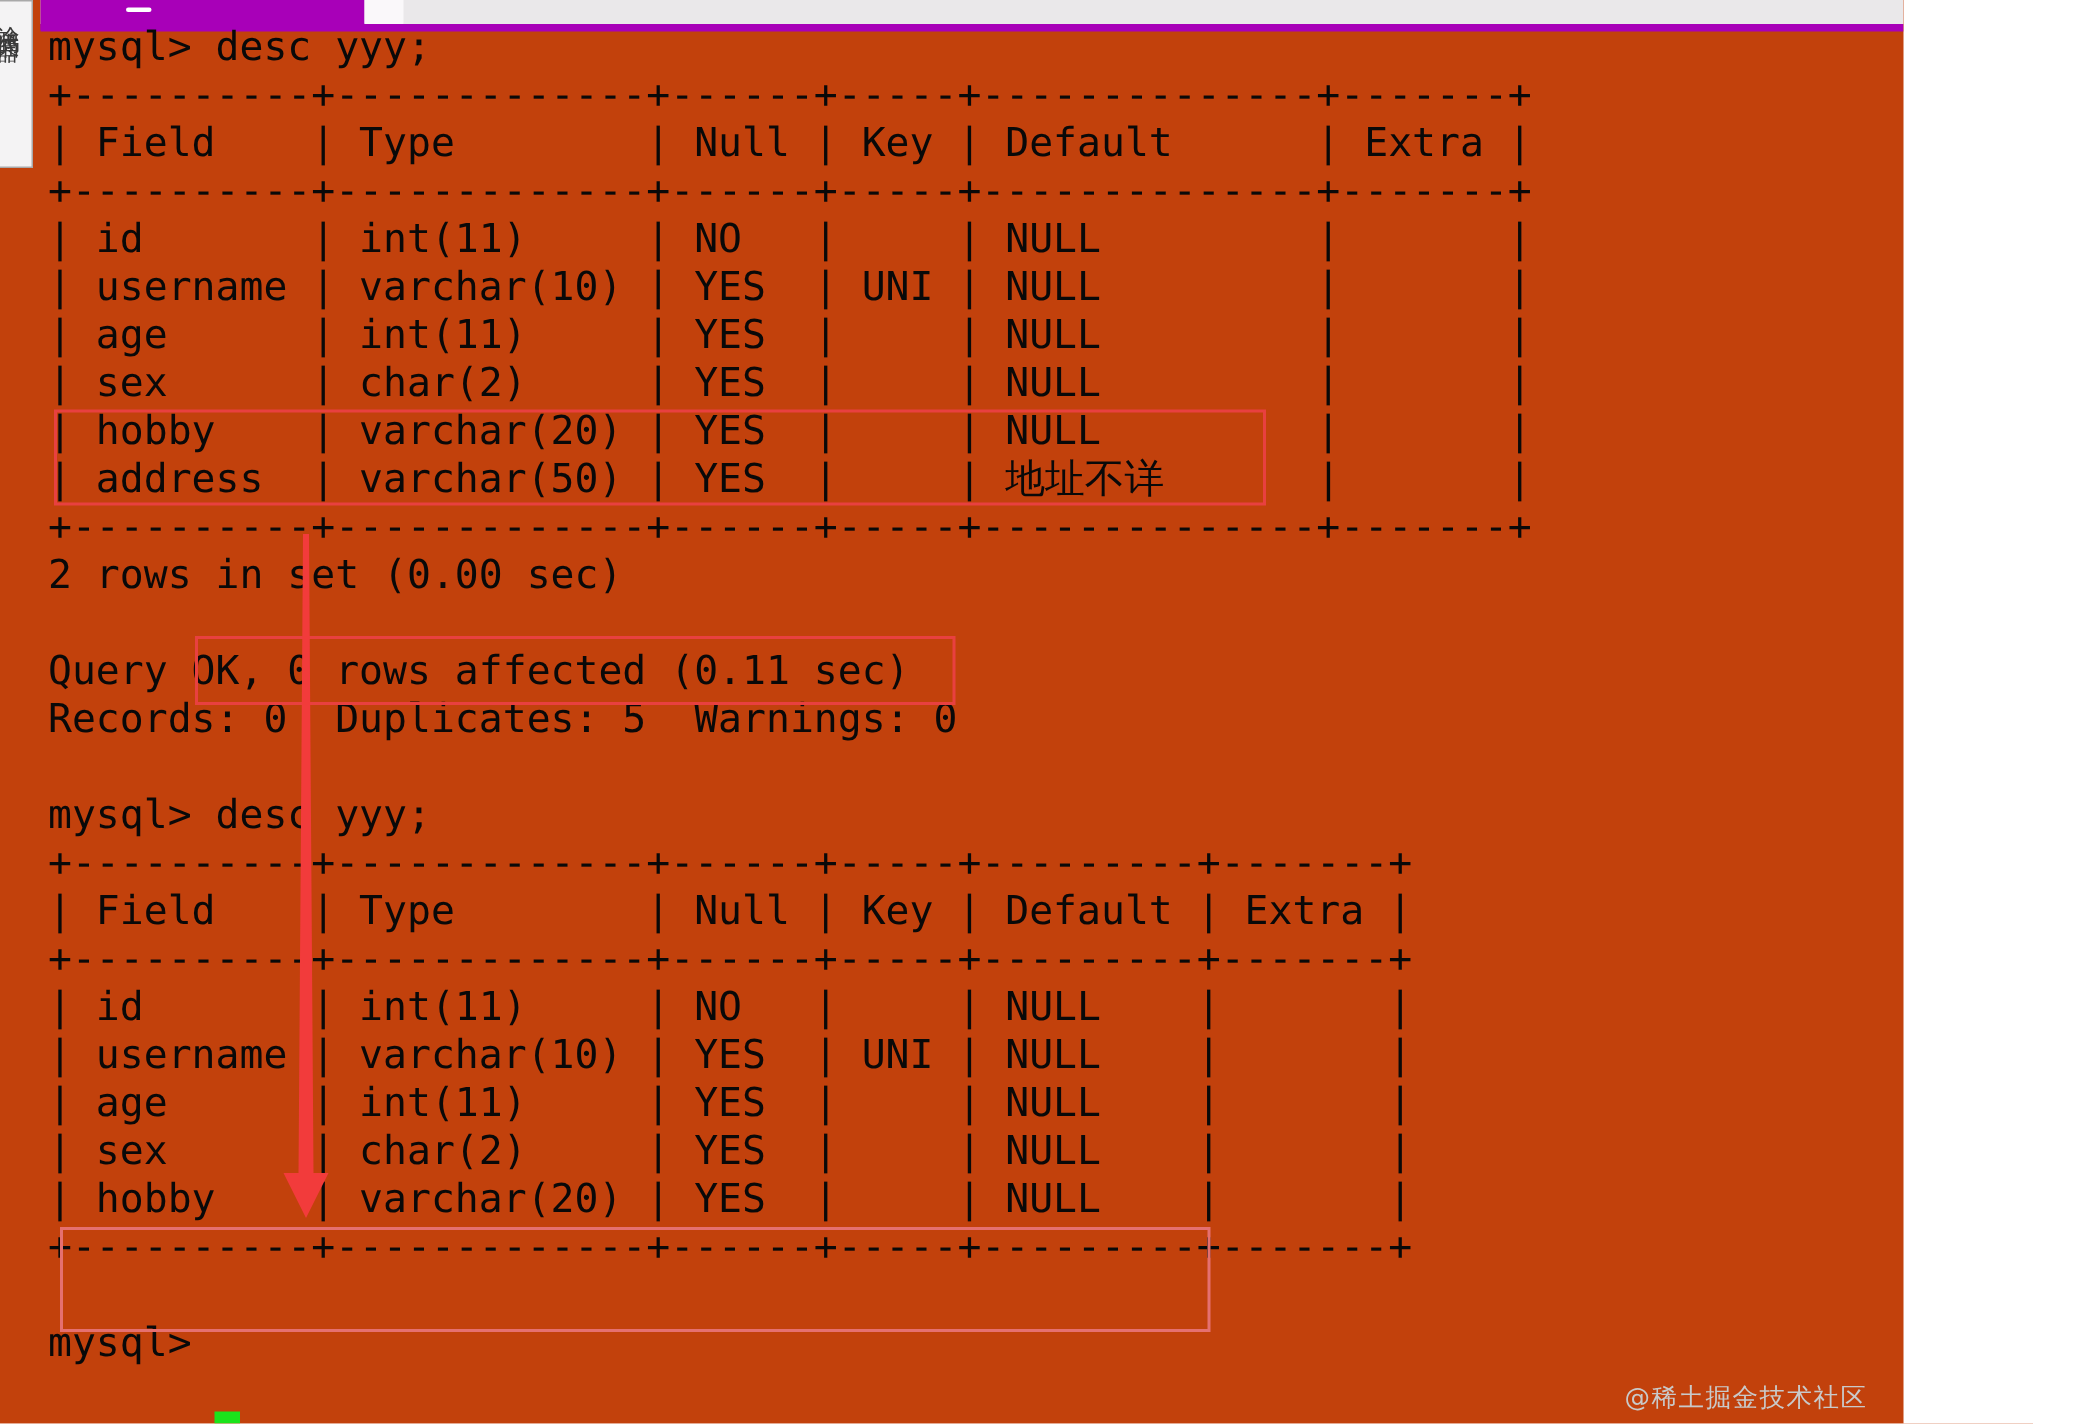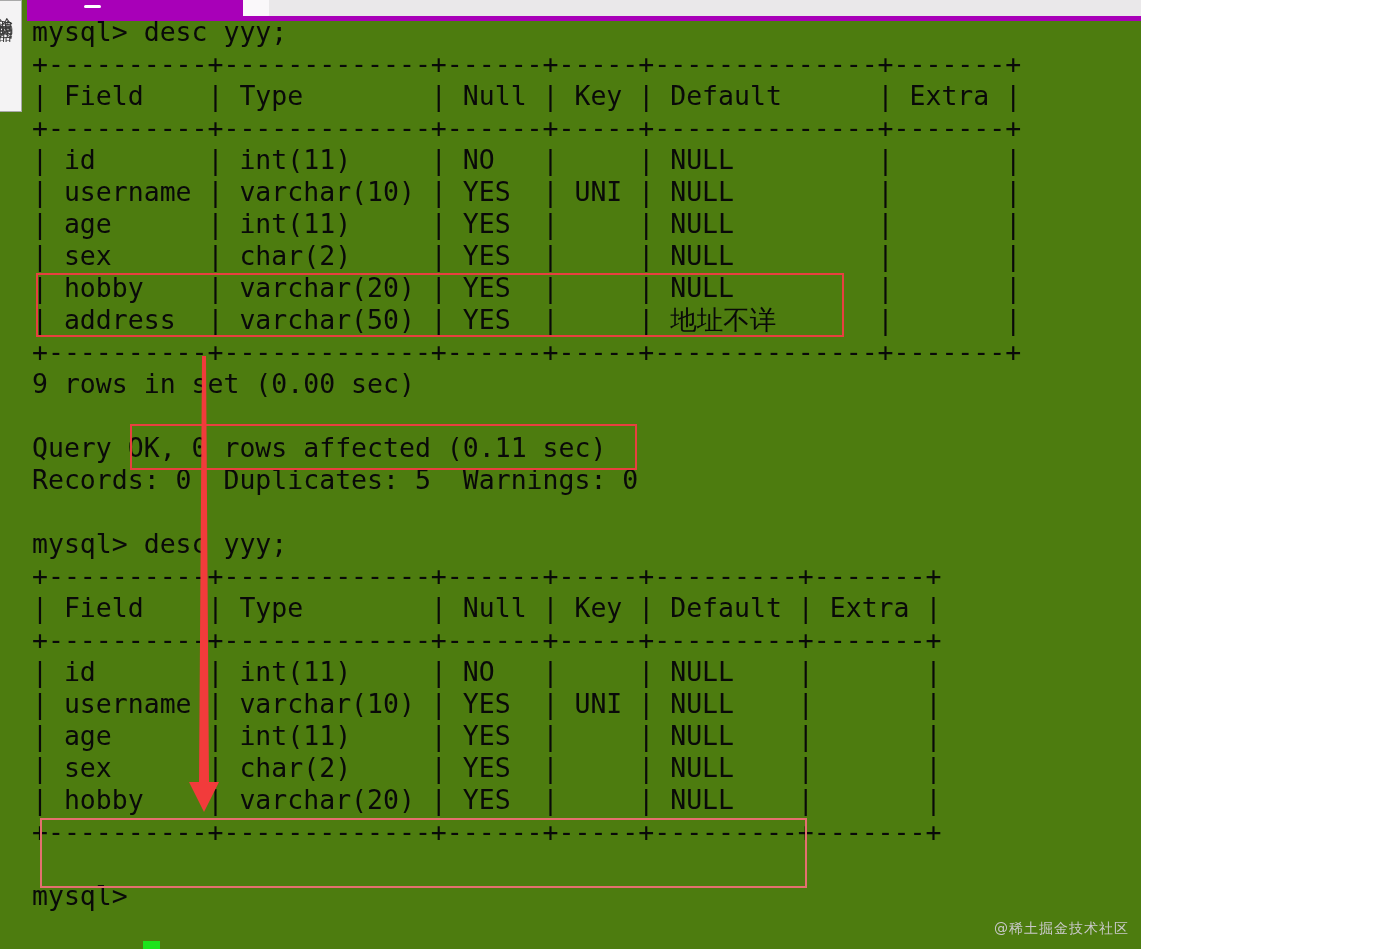--- a/index.html
+++ b/index.html
@@ -1,17 +1,17 @@
 <!DOCTYPE html>
 <html style="--accent: #a800b8; --annotation-red: #e84040; --annotation-red-light: #e57070; --arrow-red: #f23b3b; --cursor-green: #1be41b; --watermark-gray: #c9c9c9;"><head>
 <meta charset="utf-8">
 <style>
   * { margin:0; padding:0; box-sizing:border-box; }
   html,body { width:1393px; height:949px; background:#fff; font-family:"DejaVu Sans", sans-serif; }
-  #stage { position:relative; width:1141px; height:949px; background:#4d7c0f; overflow:hidden;padding-left:31px; }
+  #stage { position:relative; width:1269px; height:949px; background:#c2410c; overflow:hidden;padding-left:31px; }
 
   
   .tabstrip      { position:absolute; left:27px; top:0; right:0; height:16px; background:#eae8ea; }
   .active-tab    { position:absolute; left:27px; top:0; width:216px; height:20px; background:var(--accent); }
   .tab-ghost     { position:absolute; left:243px; top:0; width:26px; height:17px; background:#faf8fa; border-radius:0 0 2px 2px; }
   .accent-line   { position:absolute; left:27px; top:16px; right:0; height:5px; background:var(--accent); }
   .minimize-bar  { position:absolute; left:57px; top:5px; width:17px; height:3px; background:#fff; border-radius:2px; }
 
   
   .tool-sidebar { position:absolute; left:0; top:0; width:22px; height:112px;
@@ -31,21 +31,21 @@
   .cursor { position:absolute; left:143px; top:941px; width:17px; height:12px; background:var(--cursor-green); }
 
   
   .anno-box { position:absolute; border:2px solid var(--annotation-red); background:transparent; }
   .box-table1 { left:36px;  top:273px; width:808px; height:64px; }
   .box-alter  { left:130px; top:424px; width:507px; height:46px; }
   .box-table2 { left:40px;  top:818px; width:767px; height:70px; border-width:2px; border-color:var(--annotation-red-light); }
   .anno-arrow { position:absolute; left:180px; top:356px; width:48px; height:460px; }
 
   
-  .watermark { position:absolute; right:12px; top:920px; font-size:14px; color:var(--watermark-gray);
+  .watermark { position:absolute; right:24px; top:920px; font-size:17px; color:var(--watermark-gray);
                font-family:"DejaVu Sans", sans-serif; letter-spacing:1px; }
 </style>
 </head>
 <body>
 
 <div id="stage">
 
   <div class="tabstrip"></div>
   <div class="active-tab">
     <div class="minimize-bar"></div>
@@ -62,21 +62,21 @@
       <div class="term-line">+----------+-------------+------+-----+--------------+-------+</div>
       <div class="term-line">| Field    | Type        | Null | Key | Default      | Extra |</div>
       <div class="term-line">+----------+-------------+------+-----+--------------+-------+</div>
       <div class="term-line">| id       | int(11)     | NO   |     | NULL         |       |</div>
       <div class="term-line">| username | varchar(10) | YES  | UNI | NULL         |       |</div>
       <div class="term-line">| age      | int(11)     | YES  |     | NULL         |       |</div>
       <div class="term-line">| sex      | char(2)     | YES  |     | NULL         |       |</div>
       <div class="term-line">| hobby    | varchar(20) | YES  |     | NULL         |       |</div>
       <div class="term-line">| address  | varchar(50) | YES  |     | <span class="cjk" style="width: 8ch;">地址不详</span>     |       |</div>
       <div class="term-line">+----------+-------------+------+-----+--------------+-------+</div>
-      <div class="term-line">9 rows in set (0.00 sec)</div>
+      <div class="term-line">2 rows in set (0.00 sec)</div>
       <div class="term-line"></div>
       <div class="term-line">Query OK, 0 rows affected (0.11 sec)</div>
       <div class="term-line">Records: 0  Duplicates: 5  Warnings: 0</div>
       <div class="term-line"></div>
       <div class="term-line">mysql&gt; desc yyy;</div>
       <div class="term-line">+----------+-------------+------+-----+---------+-------+</div>
       <div class="term-line">| Field    | Type        | Null | Key | Default | Extra |</div>
       <div class="term-line">+----------+-------------+------+-----+---------+-------+</div>
       <div class="term-line">| id       | int(11)     | NO   |     | NULL    |       |</div>
       <div class="term-line">| username | varchar(10) | YES  | UNI | NULL    |       |</div>

